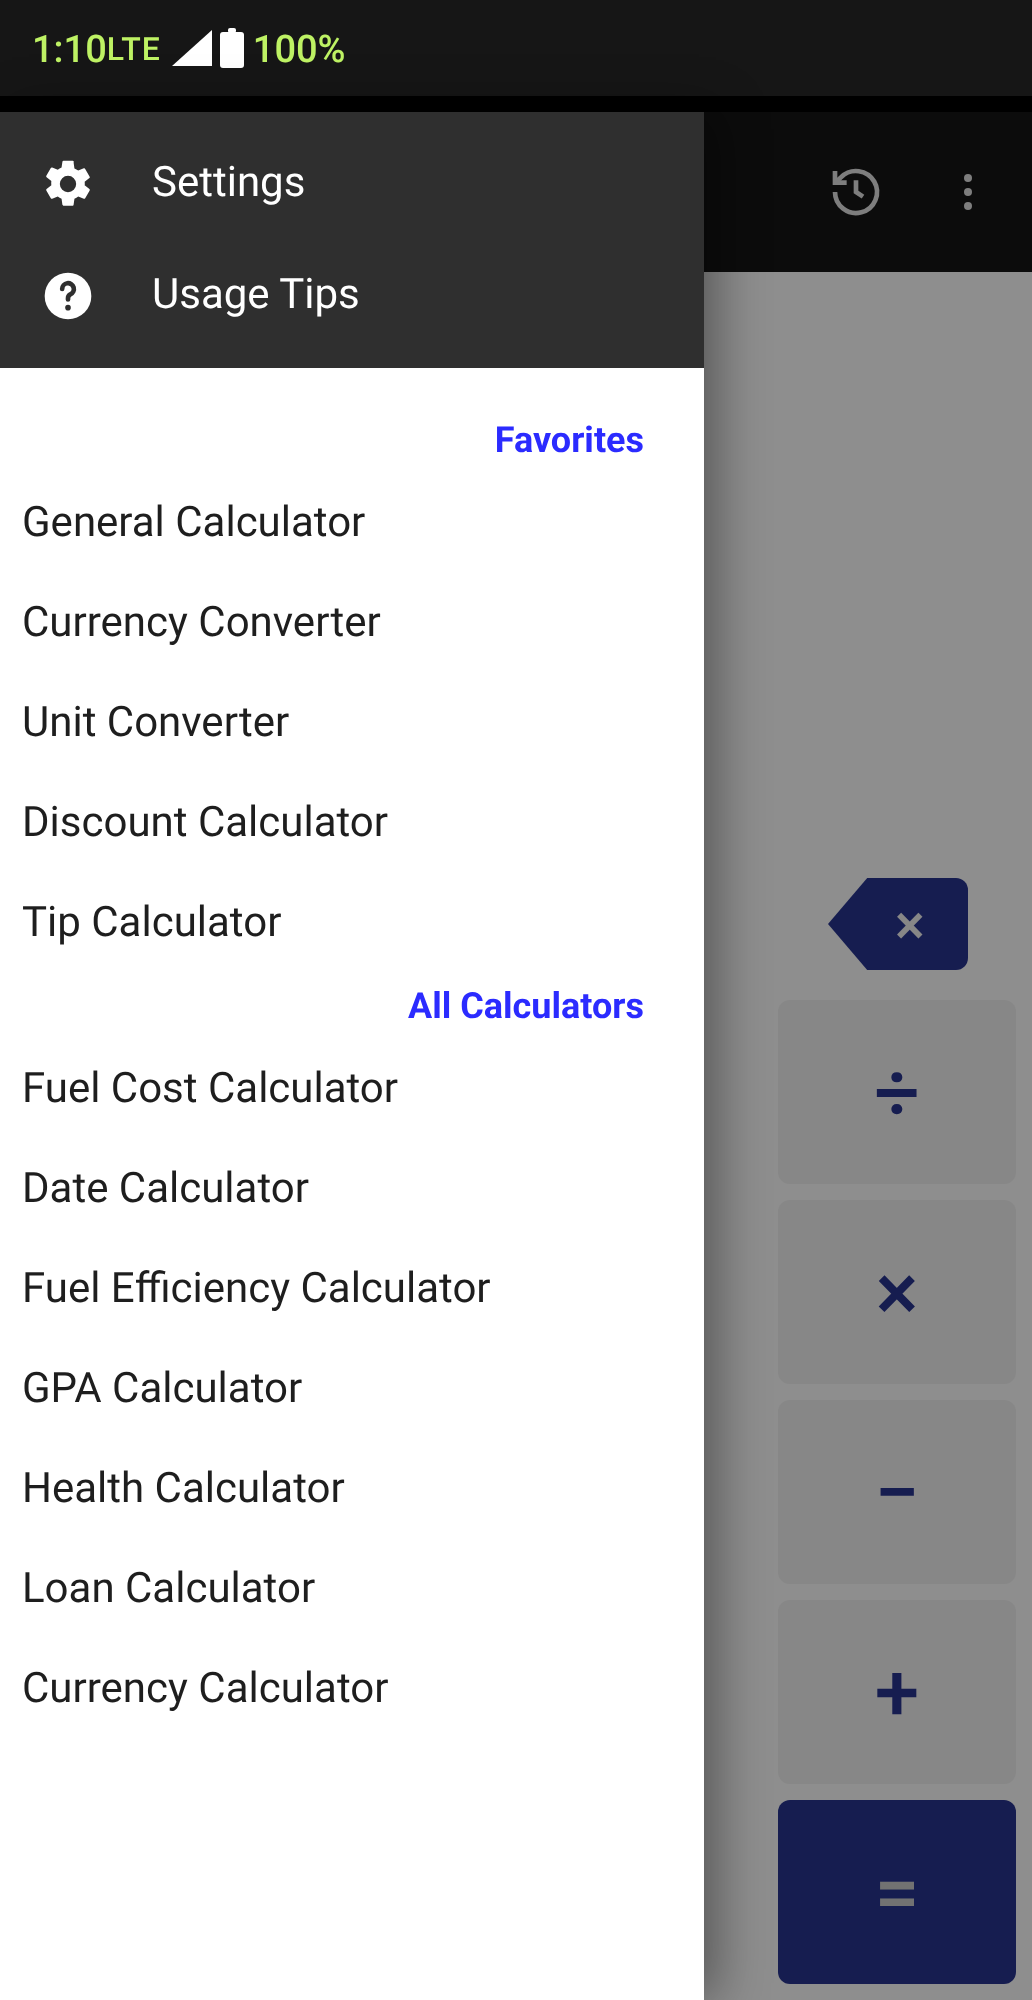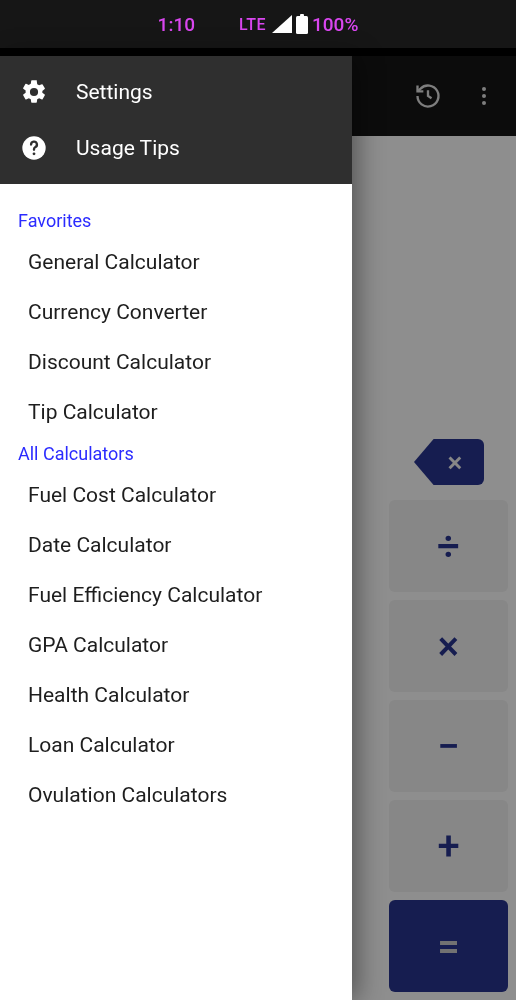--- a/index.html
+++ b/index.html
@@ -5,31 +5,31 @@
   * { margin: 0; padding: 0; box-sizing: border-box; }
   html, body { width: 516px; height: 1000px; overflow: hidden; font-family: 'Roboto', 'Helvetica Neue', Arial, sans-serif; }
   body { position: relative; background: #000; }
 
   
   .status-bar {
     position: absolute;
     top: 0; left: 0; right: 0;
     height: 48px;
     background: #161616;
-    color: #d946ef;
+    color: #bef264;
     display: flex;
     align-items: center;
-    justify-content: center;
+    justify-content: flex-start;
     padding: 0 16px;
     font-size: 19px;
     font-weight: 500;
     z-index: 50;
   }
   .status-right { display: flex; align-items: center; gap: 4px; }
-  .status-right .lte { font-size: 16px; letter-spacing: 0.5px; margin-right: 2px; padding-left: 44px;}
+  .status-right .lte { font-size: 16px; letter-spacing: 0.5px; margin-right: 2px;}
   .status-right svg { display: block; }
 
   
   .app {
     position: absolute;
     top: 56px; left: 0; right: 0; bottom: 0;
     display: flex; flex-direction: column;
     background: #f4f4f4;
   }
   .app-bar {
@@ -109,27 +109,28 @@
   }
   .drawer-header-item svg { flex: 0 0 28px; }
   .drawer-body {
     flex: 1;
     overflow: hidden;
     padding-top: 20px;
   }
   .section-header {
     color: #2b2bff;
     font-size: 18px;
-    font-weight: 400;
-    padding: 6px 18px;
+    font-weight: 700;
+    padding: 6px 30px;
+    text-align: right;
   }
   .drawer-item {
     font-size: 21px;
     color: #1e1e1e;
-    padding: 13px 28px;
+    padding: 13px 11px;
   }
 </style>
 </head>
 <body>
 
 <div class="status-bar">
   <span>1:10</span>
   <div class="status-right">
     <span class="lte">LTE</span>
     <svg width="20" height="18" viewBox="0 0 20 18">
@@ -207,25 +208,26 @@
         <path d="M9.5 9a2.5 2.5 0 1 1 3.5 2.3c-.8.4-1 1-1 1.7v.5" stroke="#2f2f2f" stroke-width="2" fill="none" stroke-linecap="round"></path>
         <circle cx="12" cy="17" r="1.2" fill="#2f2f2f"></circle>
       </svg>
       <span>Usage Tips</span>
     </div>
   </div>
   <div class="drawer-body">
     <div class="section-header">Favorites</div>
     <div class="drawer-item">General Calculator</div>
     <div class="drawer-item">Currency Converter</div>
+    <div class="drawer-item">Unit Converter</div>
     <div class="drawer-item">Discount Calculator</div>
     <div class="drawer-item">Tip Calculator</div>
 
     <div class="section-header" style="">All Calculators</div>
     <div class="drawer-item">Fuel Cost Calculator</div>
     <div class="drawer-item">Date Calculator</div>
     <div class="drawer-item">Fuel Efficiency Calculator</div>
     <div class="drawer-item">GPA Calculator</div>
     <div class="drawer-item">Health Calculator</div>
     <div class="drawer-item">Loan Calculator</div>
-    <div class="drawer-item">Ovulation Calculators</div>
+    <div class="drawer-item">Currency Calculator</div>
   </div>
 </div>
 
 </body></html>

